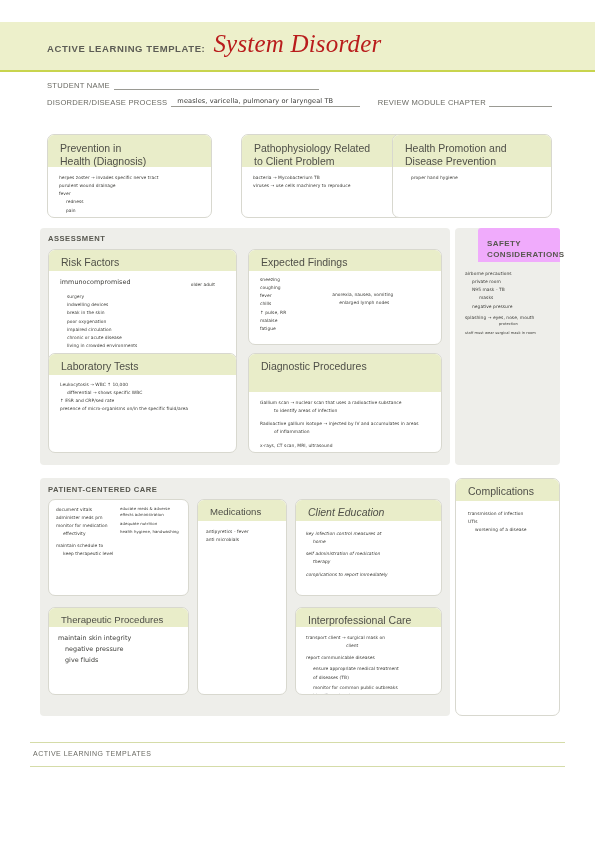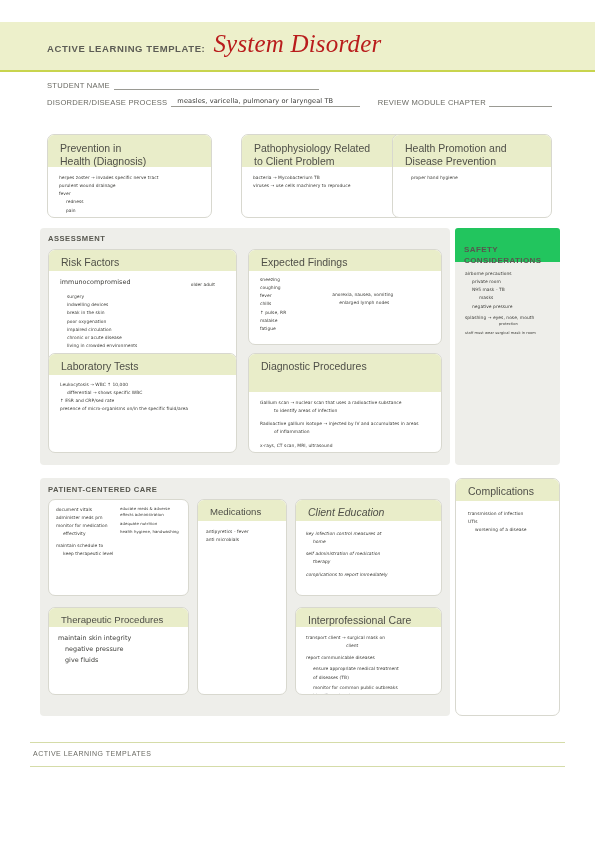--- a/index.html
+++ b/index.html
@@ -136,24 +136,25 @@
   }
 
   
   .side-panel {
     position: absolute;
     background: #eeeeea;
     border-radius: 4px;
     box-sizing: border-box;
   }
   .side-head {
-    background: #22c55e;
-    padding: 17px 8px 7px 9px;
+    background: #f0abfc;
+    padding: 11px 8px 7px 9px;
     box-sizing: border-box;
     border-radius: 3px 3px 0 0;
+    margin-left: 23px;
   }
   .side-title {
     font-size: 8px;
     font-weight: bold;
     letter-spacing: 0.4px;
     color: #57574f;
     line-height: 1.35;
     text-transform: uppercase;
   }
 

